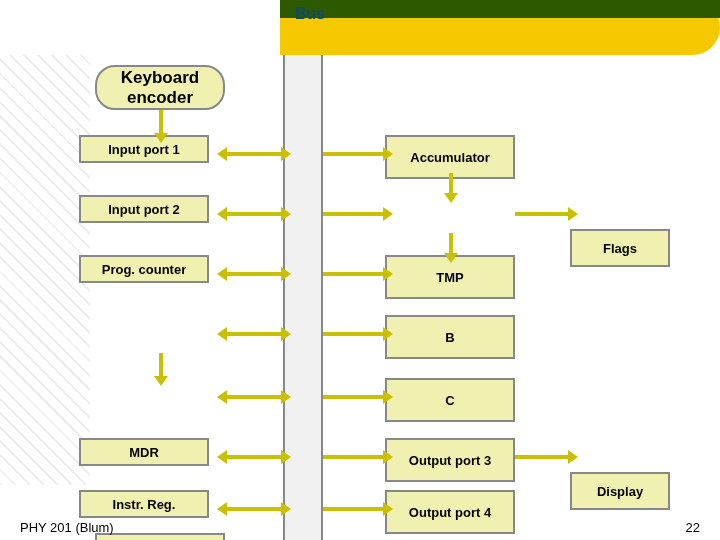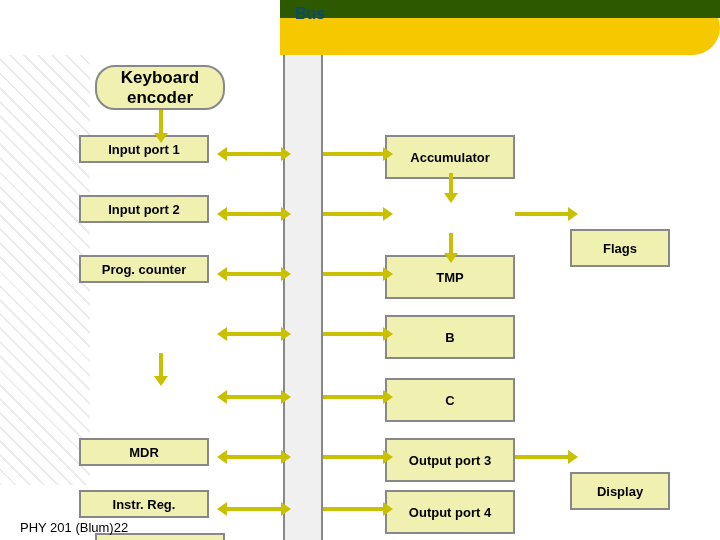--- a/index.html
+++ b/index.html
@@ -150,21 +150,21 @@
       border-right: 7px solid transparent;
     }
 
     
     .footer {
       position: absolute;
       bottom: 5px;
       left: 0;
       right: 0;
       display: flex;
-      justify-content: flex-start;
+      justify-content: space-between;
       padding: 0 20px;
       font-size: 13px;
       z-index: 10;
     }
 
     
     .left-watermark {
       position: absolute;
       left: 0; top: 55px;
       width: 90px;

